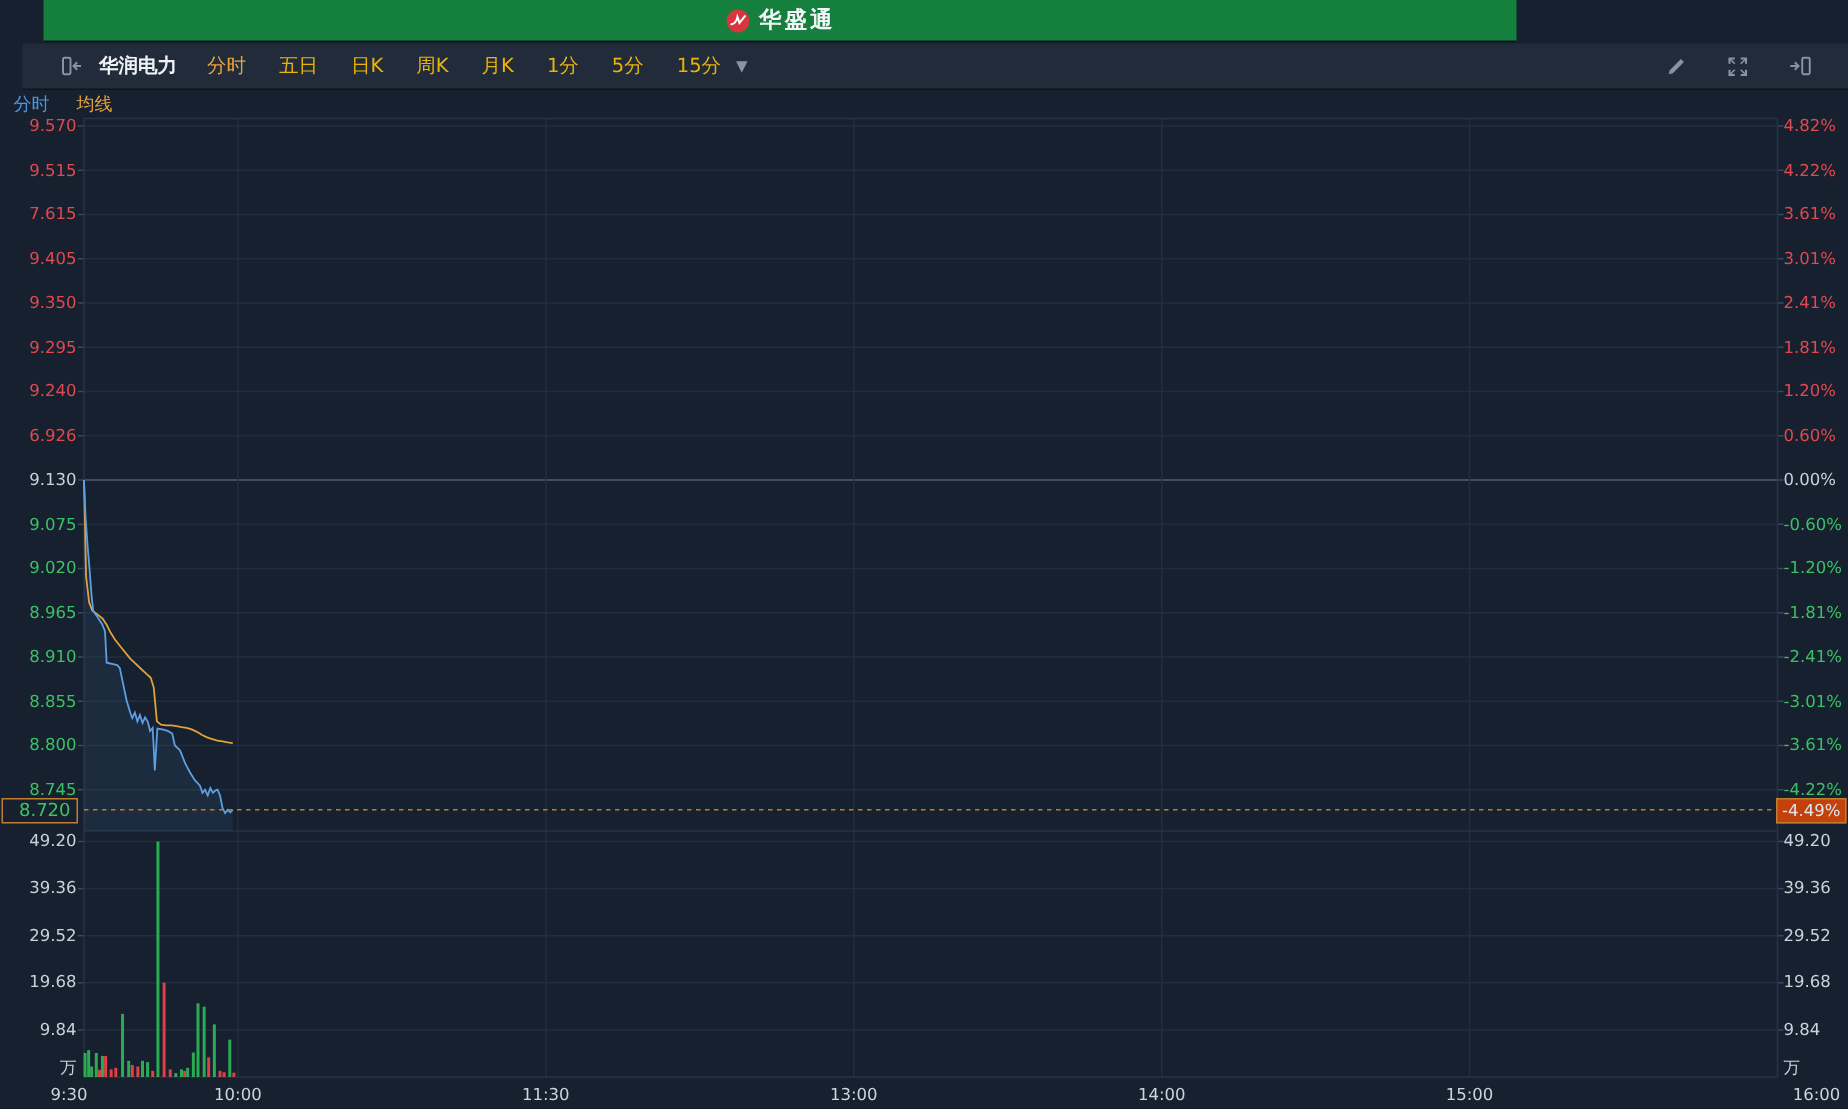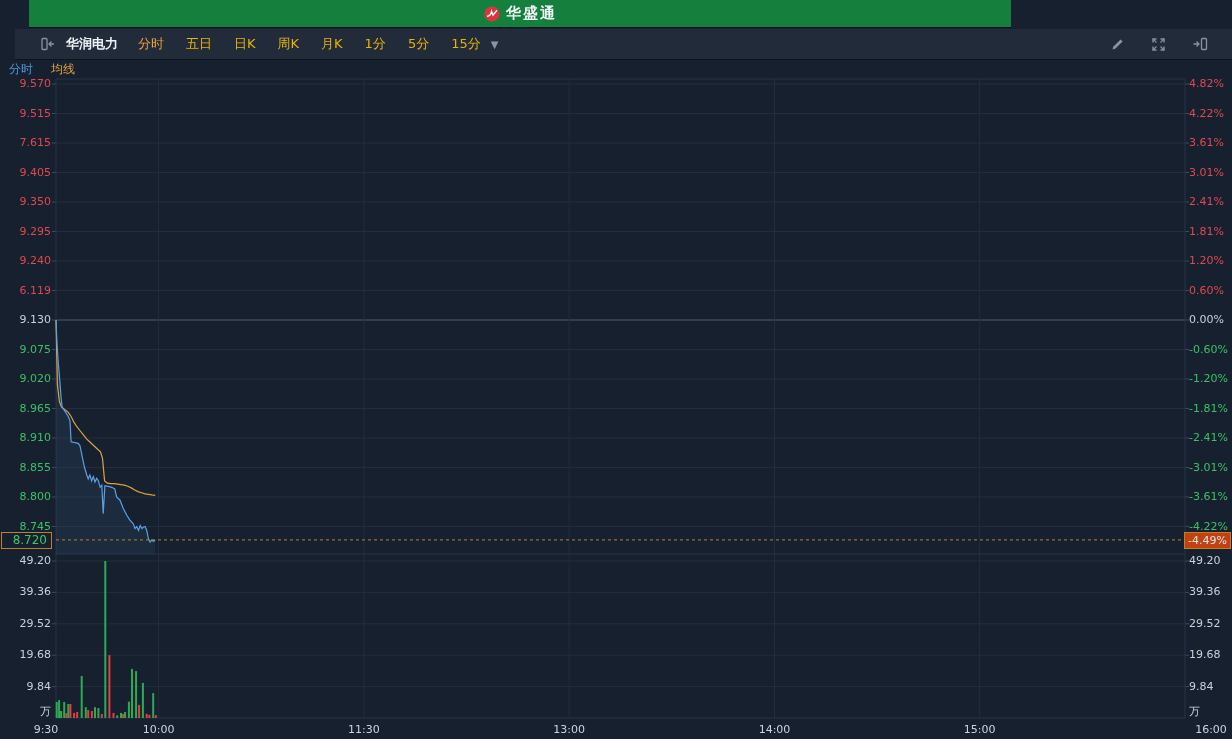--- a/index.html
+++ b/index.html
@@ -224,21 +224,21 @@
       <span class="axis-label al-left" style="top:137.0px;color:#e2484f">7.615</span>
       <span class="axis-label al-right" style="top:137.0px;color:#e2484f">3.61%</span>
       <span class="axis-label al-left" style="top:166.5px;color:#e2484f">9.405</span>
       <span class="axis-label al-right" style="top:166.5px;color:#e2484f">3.01%</span>
       <span class="axis-label al-left" style="top:196.0px;color:#e2484f">9.350</span>
       <span class="axis-label al-right" style="top:196.0px;color:#e2484f">2.41%</span>
       <span class="axis-label al-left" style="top:225.5px;color:#e2484f">9.295</span>
       <span class="axis-label al-right" style="top:225.5px;color:#e2484f">1.81%</span>
       <span class="axis-label al-left" style="top:255.0px;color:#e2484f">9.240</span>
       <span class="axis-label al-right" style="top:255.0px;color:#e2484f">1.20%</span>
-      <span class="axis-label al-left" style="top:284.5px;color:#e2484f">6.119</span>
+      <span class="axis-label al-left" style="top:284.5px;color:#e2484f">6.926</span>
       <span class="axis-label al-right" style="top:284.5px;color:#e2484f">0.60%</span>
       <span class="axis-label al-left" style="top:314.0px;color:#c9d2dc">9.130</span>
       <span class="axis-label al-right" style="top:314.0px;color:#c9d2dc">0.00%</span>
       <span class="axis-label al-left" style="top:343.5px;color:#3cc065">9.075</span>
       <span class="axis-label al-right" style="top:343.5px;color:#3cc065">-0.60%</span>
       <span class="axis-label al-left" style="top:373.0px;color:#3cc065">9.020</span>
       <span class="axis-label al-right" style="top:373.0px;color:#3cc065">-1.20%</span>
       <span class="axis-label al-left" style="top:402.5px;color:#3cc065">8.965</span>
       <span class="axis-label al-right" style="top:402.5px;color:#3cc065">-1.81%</span>
       <span class="axis-label al-left" style="top:432.0px;color:#3cc065">8.910</span>

